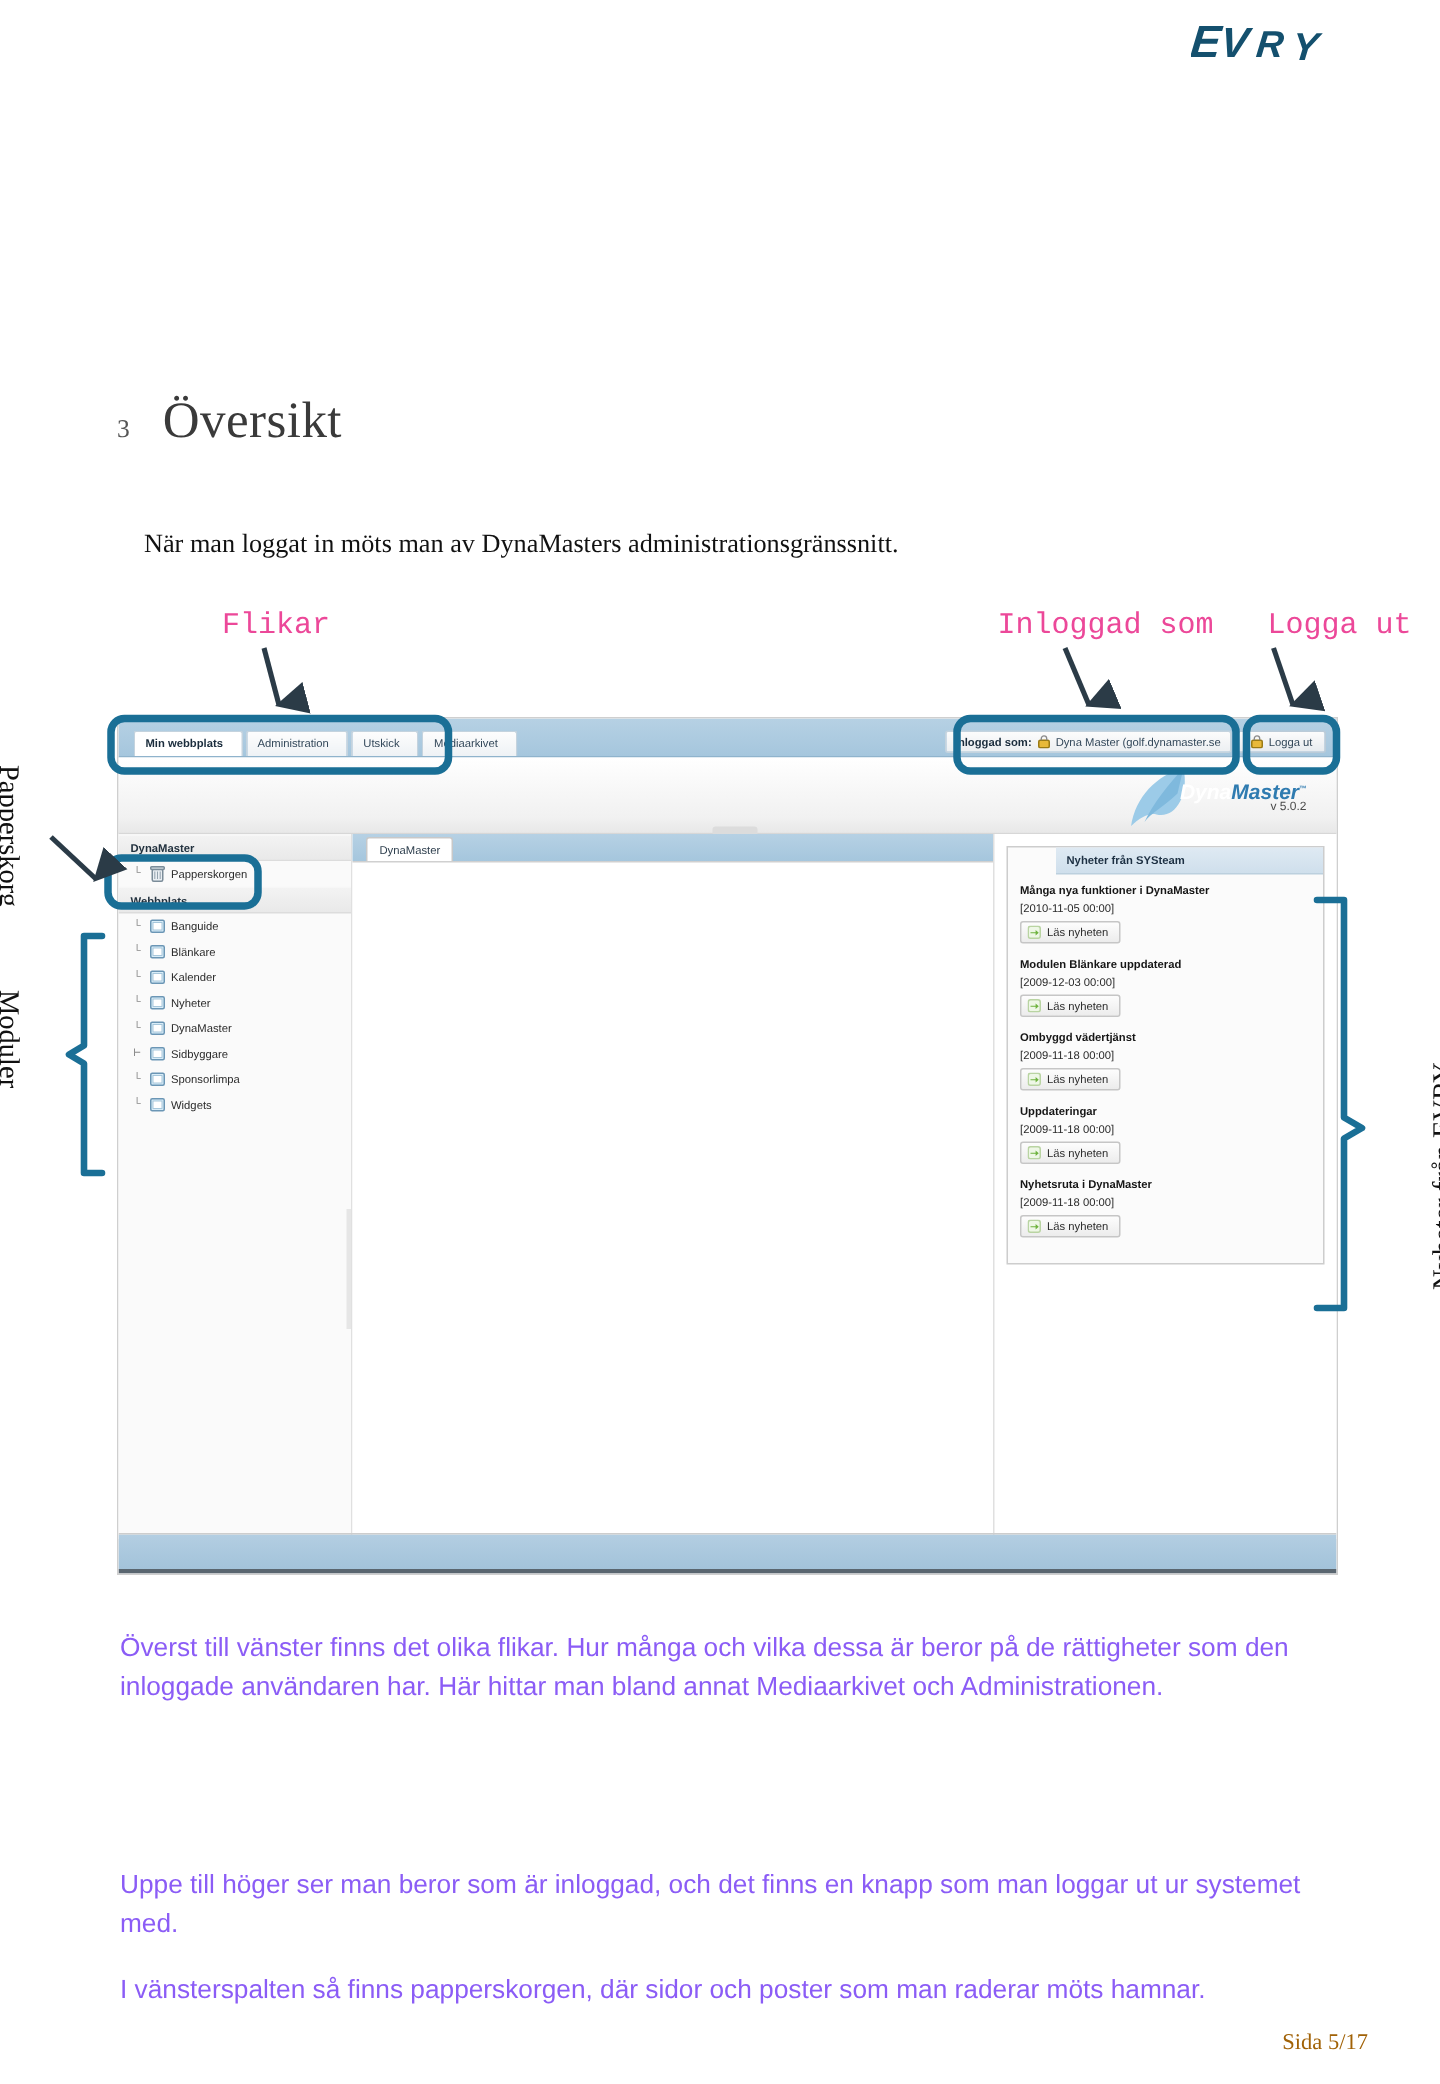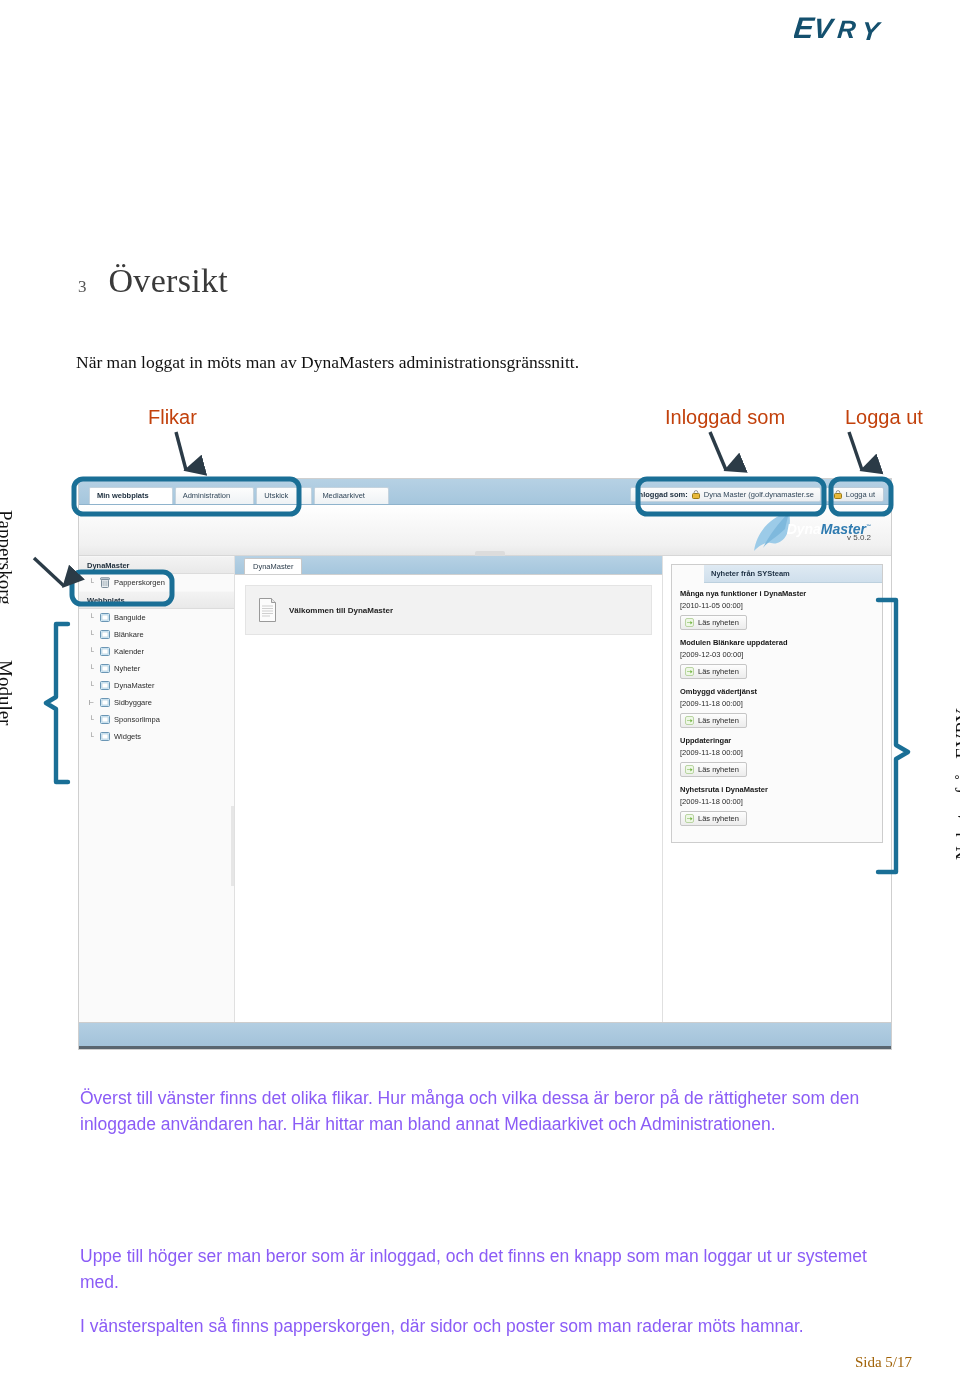--- a/index.html
+++ b/index.html
@@ -34,32 +34,32 @@
   }
   .doc-heading .title {
     font-size: 34px; color: #3a3a3a;
     font-family: "Liberation Serif", serif;
     font-weight: normal;
     letter-spacing: .3px;
   }
 
   .intro-line {
     position: absolute;
-    left: 76px; top: 352px;
+    left: 96px; top: 352px;
     font-size: 17.5px;
     font-family: "Liberation Serif", serif;
     color: #111;
   }
 
   
   .callout-label {
     position: absolute;
-    font-family: Liberation Sans, sans-serif;
+    font-family: Liberation Mono, monospace;
     font-size: 20px;
-    color: #c2410c;
+    color: #ec4899;
     white-space: nowrap;
   }
   #label-flikar  { left: 148px; top: 406px; }
   #label-inlogg  { left: 665px; top: 406px; }
   #label-logout  { left: 845px; top: 406px; }
 
   .vlabel {
     position: absolute;
     font-family: "Liberation Serif", serif;
     font-size: 19px;
@@ -107,21 +107,21 @@
     border-bottom: 1px solid #8fb3cc;
     display: flex;
     align-items: flex-end;
   }
   .tabs {
     display: flex; align-items: flex-end;
     margin-left: 10px; gap: 2px;
   }
   .tab {
     font-size: 7.5px;
-    padding: 3px 23px 3px 7px;
+    padding: 3px 12px 3px 7px;
     background: linear-gradient(#fdfdfd, #eef2f5);
     border: 1px solid #c4d3de;
     border-bottom: none;
     border-radius: 2px 2px 0 0;
     color: #33485a;
     line-height: 10px;
   }
   .tab.active {
     font-weight: bold;
     background: #ffffff;
@@ -504,32 +504,20 @@
         <span>Widgets</span>
       </div>
 
       <div class="scroll-sliver" style="left:152px;"></div>
     </div>
 
     <div class="col-center">
       <div class="ctr-tabbar">
         <div class="ctr-tab">DynaMaster</div>
       </div>
-      <div class="welcome-panel">
-        <span class="doc-ico">
-          <svg viewBox="0 0 19 24" width="19" height="24">
-              <path d="M1.5 0.5h12l4 4v19h-16z" fill="#fcfcfc" stroke="#9a9a9a"></path>
-              <path d="M13.5 0.5v4h4" fill="#e6e6e6" stroke="#9a9a9a"></path>
-              <g stroke="#c3c3c3" stroke-width="0.8">
-                <path d="M4 8h11M4 10.5h11M4 13h11M4 15.5h11M4 18h8"></path>
-              </g>
-            </svg>
-        </span>
-        <span class="welcome-title">Välkommen till DynaMaster</span>
-      </div>
     </div>
 
     <div class="col-right">
       <div class="news-box">
         <div class="news-head">Nyheter från SYSteam</div>
         <div class="news-list">
 
           <div class="news-item">
             <div class="news-title">Många nya funktioner i DynaMaster</div>
             <div class="news-date">[2010-11-05 00:00]</div>

